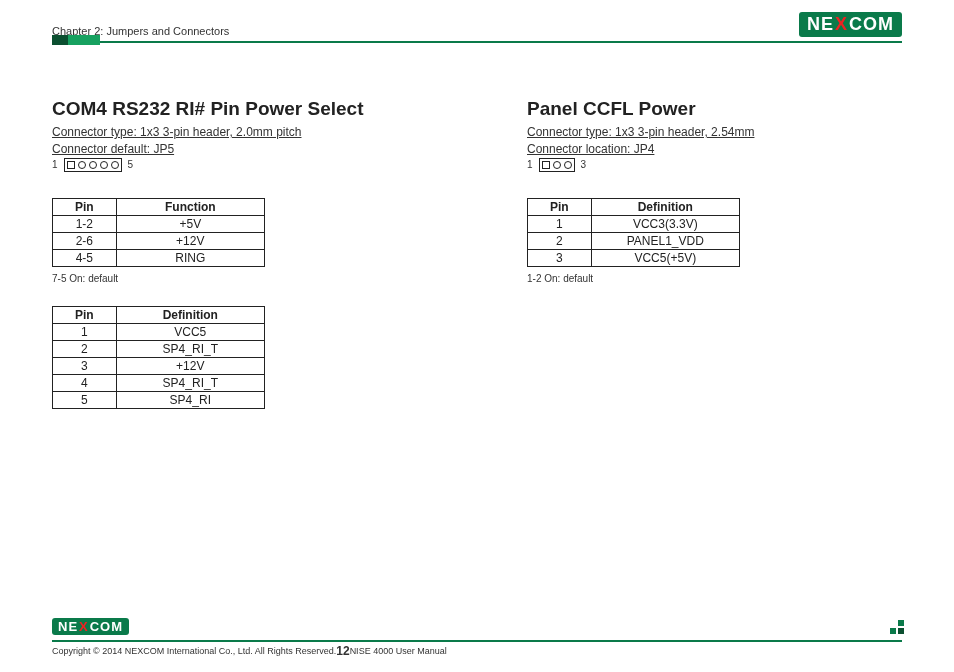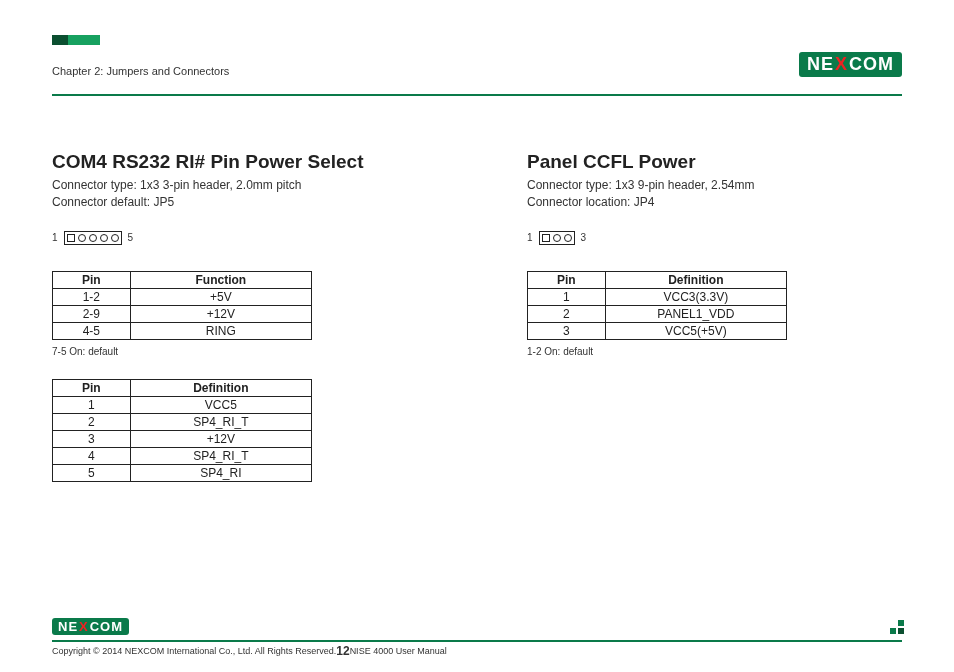--- a/index.html
+++ b/index.html
@@ -12,23 +12,22 @@
     color: #222;
   }
   .page {
     padding: 12px 52px 0 52px;
   }
   .top-bar {
     display: flex;
     justify-content: space-between;
     align-items: flex-end;
     border-bottom: 2px solid #0a7a4a;
-    padding-bottom: 17px;
+    padding-bottom: 4px;
     position: relative;
-    margin-top: 40px;
   }
   .chapter {
     font-size: 11px;
     color: #333;
   }
   .logo {
     display: flex;
     align-items: center;
   }
   .logo-box {
@@ -62,21 +61,21 @@
   .section-title {
     font-size: 19px;
     font-weight: 700;
     color: #222;
     margin-bottom: 4px;
   }
   .desc {
     font-size: 12px;
     color: #333;
     line-height: 1.4;
-    margin-bottom: 20px;
+    text-decoration: underline;
   }
 
   .conn-row {
     display: flex;
     align-items: center;
     gap: 6px;
     margin-bottom: 26px;
   }
   .conn-label { font-size: 10px; color: #333; }
   .conn {
@@ -88,21 +87,21 @@
   .conn .pin {
     width: 8px; height: 8px;
     border: 1px solid #222;
     border-radius: 50%;
     background: #fff;
   }
   .conn .pin.square { border-radius: 0; }
 
   table.pin-table {
     border-collapse: collapse;
-    width: 260px;
+    width: 213px;
     margin-bottom: 6px;
   }
   table.pin-table th, table.pin-table td {
     border: 1px solid #222;
     font-size: 12px;
     padding: 1px 6px;
     text-align: center;
   }
   table.pin-table th {
     font-weight: 700;
@@ -200,21 +199,21 @@
           <th style="width:30%">Pin</th>
           <th>Function</th>
         </tr>
           </thead>
         <tbody id="left-t1">
             <tr>
               <td>1-2</td>
               <td>+5V</td>
             </tr>
             <tr>
-              <td>2-9</td>
+              <td>2-6</td>
               <td>+12V</td>
             </tr>
             <tr>
               <td>4-5</td>
               <td>RING</td>
             </tr>
           </tbody>
       </table>
       <div class="table-note">7-5 On: default</div>
 
@@ -246,21 +245,21 @@
               <td>5</td>
               <td>SP4_RI</td>
             </tr>
           </tbody>
       </table>
     </div>
 
     <div class="col">
       <div class="section-title">Panel CCFL Power</div>
       <div class="desc">
-        <div>Connector type: 1x3 9-pin header, 2.54mm</div>
+        <div>Connector type: 1x3 3-pin header, 2.54mm</div>
         <div>Connector location: JP4</div>
       </div>
 
       <div class="conn-row">
         <span class="conn-label">1</span>
         <div class="conn" id="conn-right">
             <div class="pin square"></div>
             <div class="pin"></div>
             <div class="pin"></div>
           </div>

